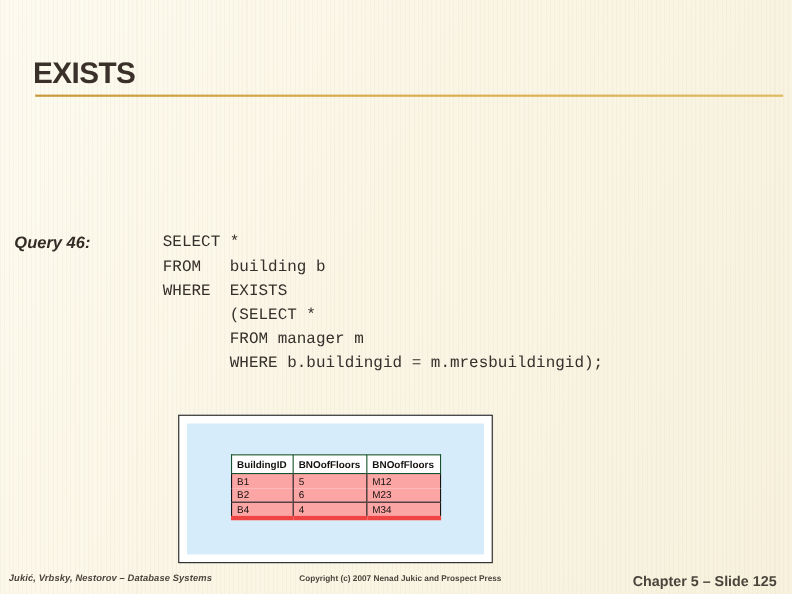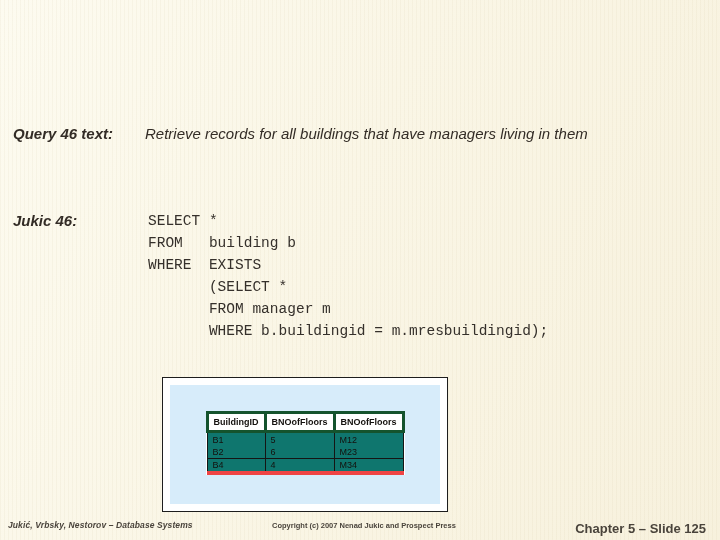--- a/index.html
+++ b/index.html
@@ -132,33 +132,33 @@
   }
   #result-table {
     border-collapse: collapse;
     background: #ffffff;
     font-family: "Liberation Sans", sans-serif;
     font-size: 9px;
     color: #14110e;
     margin-bottom: 4px;
   }
   #result-table th {
-    border: 3px solid #14532d;
+    border: 1px solid #14532d;
     font-weight: bold;
     text-align: right;
     padding: 3px 5px 3px 5px;
     white-space: nowrap;
     background: #ffffff;
   }
   #result-table td {
     border-left: 1px solid #151515;
     border-right: 1px solid #151515;
     padding: 1px 5px 1px 5px;
     white-space: nowrap;
-    background: #0f766e;
+    background: #fca5a5;
   }
   #result-table tr.last-row td {
     border-top: 1px solid #151515;
     border-bottom: 4px solid #ef4444;
   }
   #result-table tr.first-row td { padding-top: 2px; }
 
   
   #footer {
     position: absolute;
@@ -191,28 +191,28 @@
     top: 3px;
     font-size: 13px;
     font-weight: bold;
   }
 </style>
 </head>
 <body>
 
 <div id="slide">
 
-
-  <div id="query-text-row">
-    <div id="query-text-label" class="label-bold-italic">Query 46 text:</div>
-    <div id="query-text-value">Retrieve records for all buildings that have managers living in them</div>
-  </div>
+  <div id="title-block">
+    <div id="page-title">EXISTS</div>
+    <div id="title-rule"></div>
+  </div>
+
 
   <div id="query-code-row">
-    <div id="query-code-label" class="label-bold-italic">Jukic 46:</div>
+    <div id="query-code-label" class="label-bold-italic">Query 46:</div>
     <pre id="sql-code">SELECT *
 FROM   building b
 WHERE  EXISTS
        (SELECT *
        FROM manager m
        WHERE b.buildingid = m.mresbuildingid);</pre>
   </div>
 
 
   <div id="result-image">

